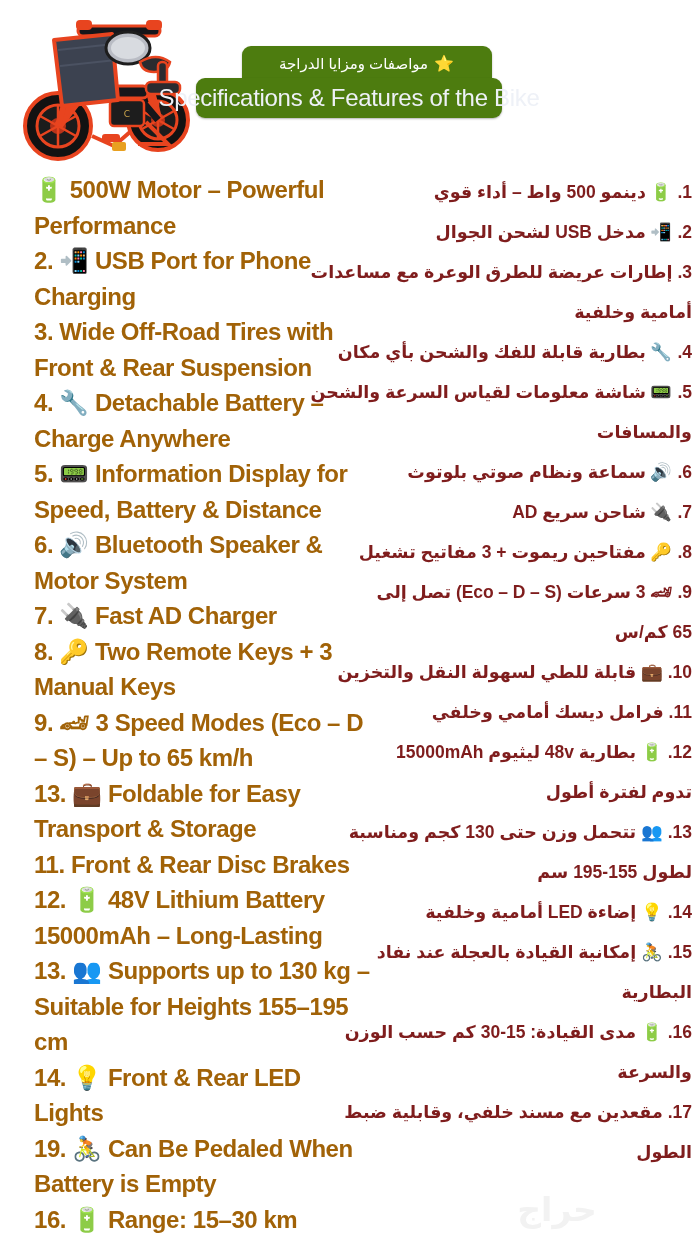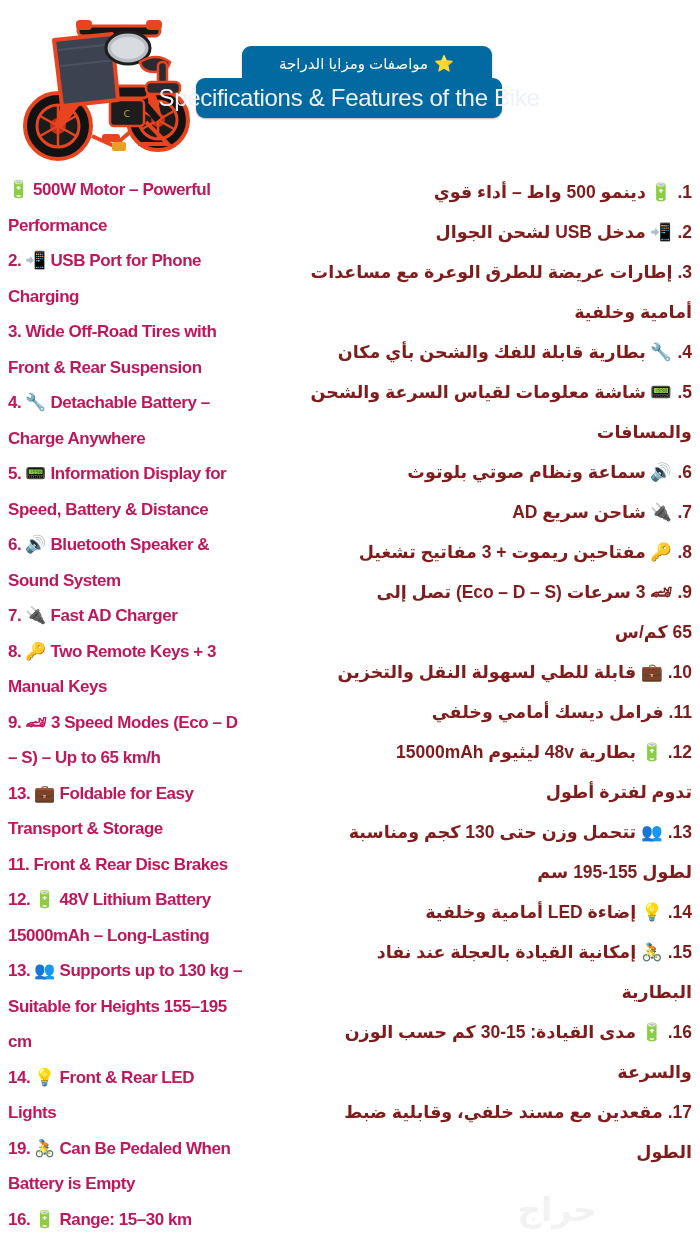--- a/index.html
+++ b/index.html
@@ -41,21 +41,21 @@
   
   #title-banner {
     position: absolute;
     left: 196px;
     top: 46px;
     width: 306px;
     height: 72px;
   }
   .plaque {
     position: absolute;
-    background: #0369a1;
+    background: #4d7c0f;
     border-radius: 9px;
     box-shadow: 0 1px 2px rgba(0,0,0,.30);
     display: flex;
     align-items: center;
     justify-content: center;
     box-sizing: border-box;
   }
   #plaque-top {
     left: 46px;
     top: 0;
@@ -111,26 +111,27 @@
   }
 
   
   #col-en {
     left: 8px;
     width: 348px;
     text-align: left;
     direction: ltr;
   }
   #col-en .line {
-    font-size: 17px;
+    font-size: 24px;
     font-weight: 600;
     line-height: 35.5px;
     letter-spacing: -0.45px;
-    color: #be185d;
+    color: #a16207;
     white-space: nowrap;
+    margin-left: 26px;
   }
 
   
   #col-ar {
     right: 8px;
     width: 348px;
     text-align: right;
     direction: rtl;
   }
   #col-ar .line {
@@ -249,21 +250,21 @@
         <div class="line">Performance</div>
         <div class="line">2. 📲 USB Port for Phone</div>
         <div class="line">Charging</div>
         <div class="line">3.  Wide Off-Road Tires with</div>
         <div class="line">Front &amp; Rear Suspension</div>
         <div class="line">4. 🔧 Detachable Battery –</div>
         <div class="line">Charge Anywhere</div>
         <div class="line">5. 📟 Information Display for</div>
         <div class="line">Speed, Battery &amp; Distance</div>
         <div class="line">6. 🔊 Bluetooth Speaker &amp;</div>
-        <div class="line">Sound System</div>
+        <div class="line">Motor System</div>
         <div class="line">7. 🔌 Fast AD Charger</div>
         <div class="line">8. 🔑 Two Remote Keys + 3</div>
         <div class="line">Manual Keys</div>
         <div class="line">9. 🏎 3 Speed Modes (Eco – D</div>
         <div class="line">– S) – Up to 65 km/h</div>
         <div class="line">13. 💼 Foldable for Easy</div>
         <div class="line">Transport &amp; Storage</div>
         <div class="line">11.  Front &amp; Rear Disc Brakes</div>
         <div class="line">12. 🔋 48V Lithium Battery</div>
         <div class="line">15000mAh – Long-Lasting</div>

